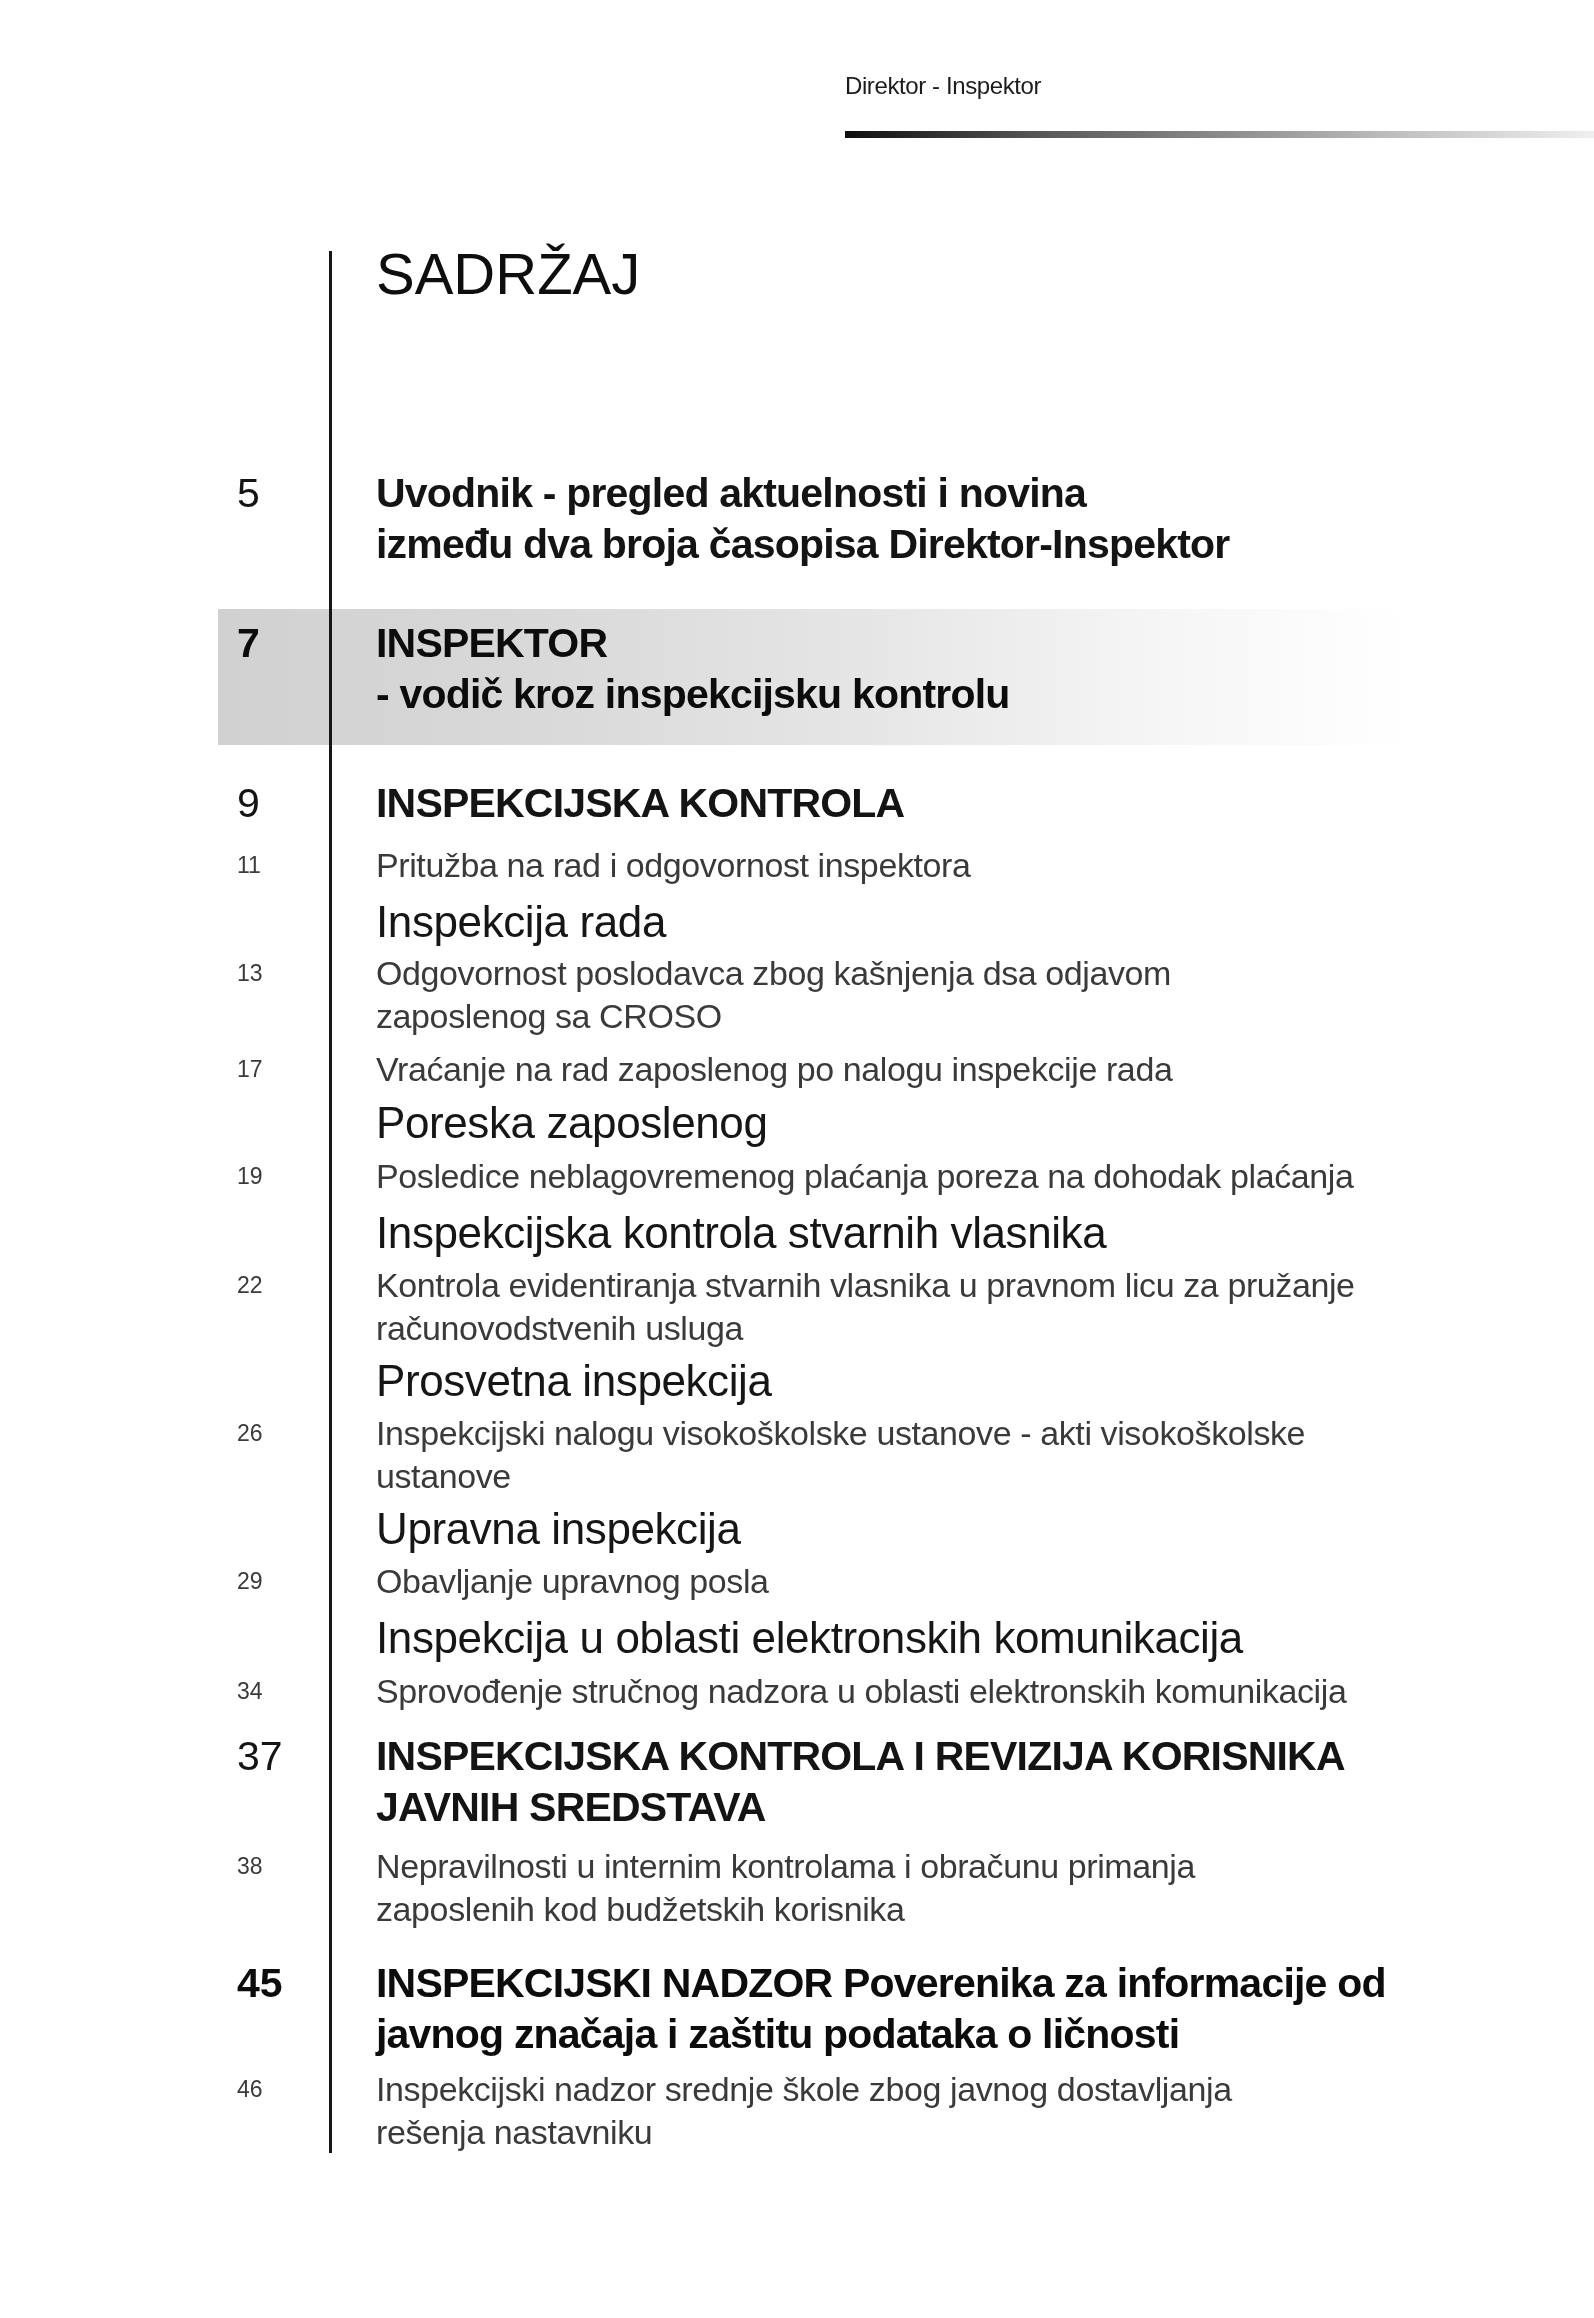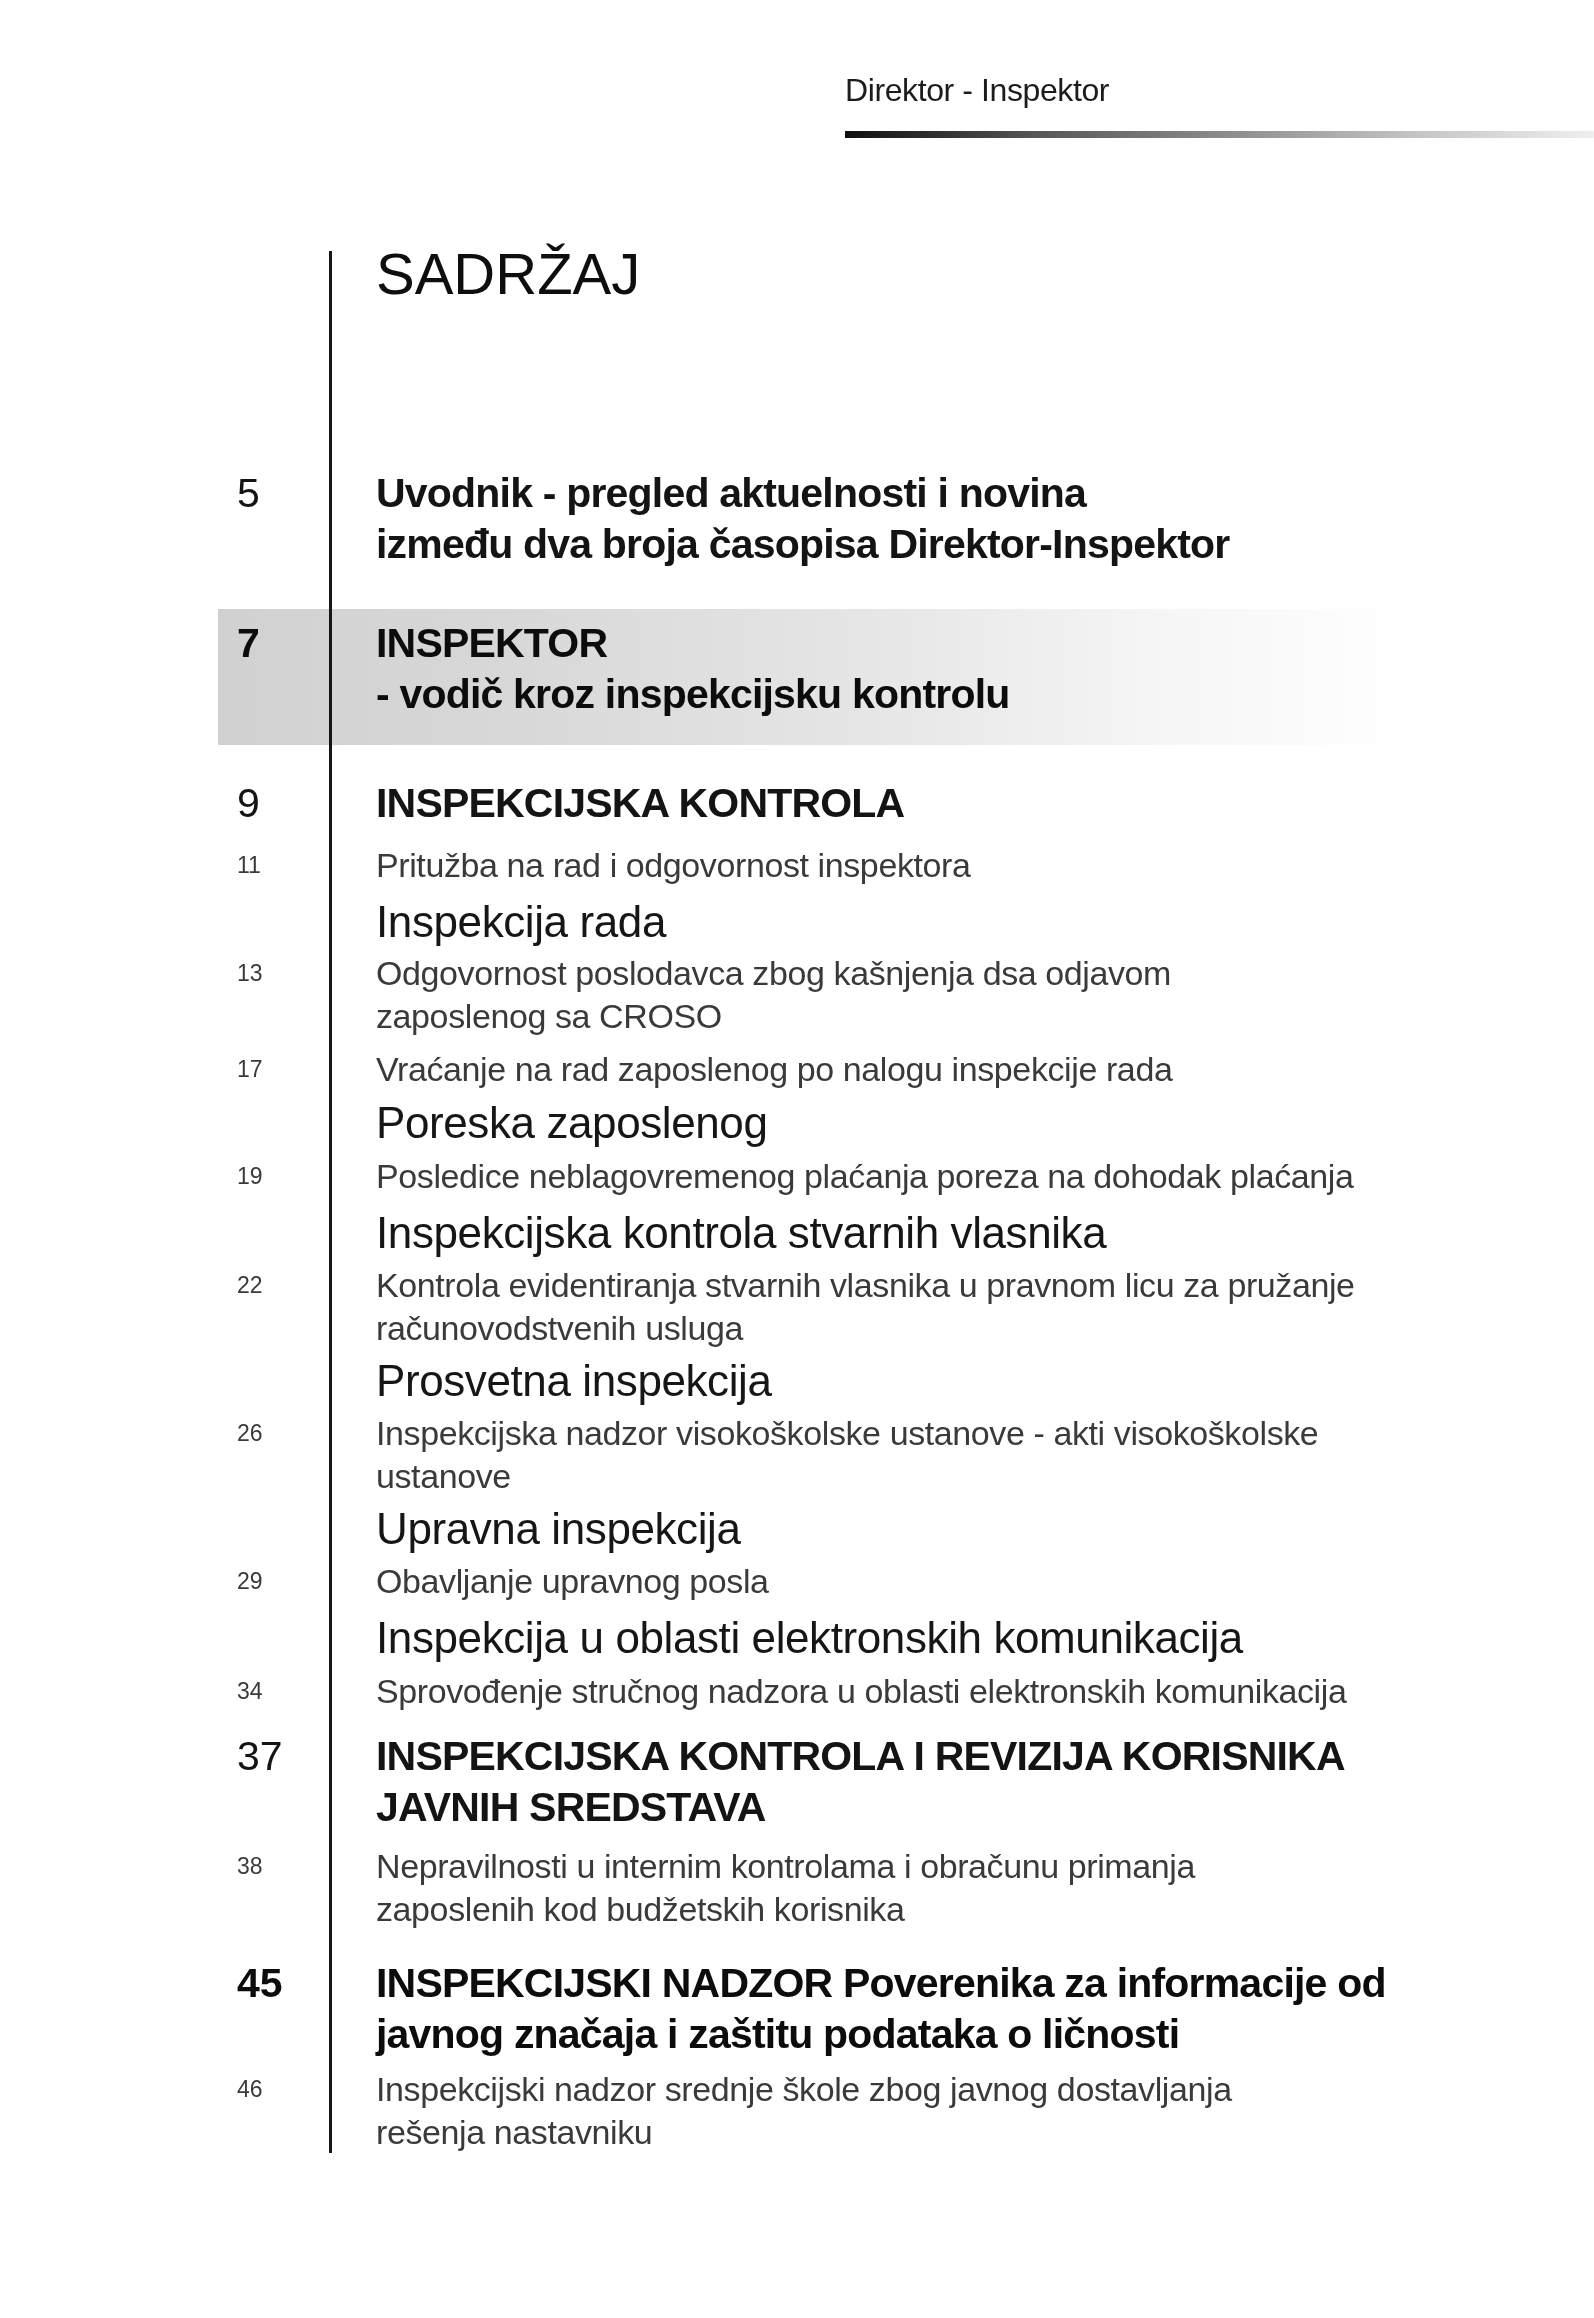--- a/index.html
+++ b/index.html
@@ -14,21 +14,21 @@
     height: 2319px;
     background: #ffffff;
     overflow: hidden;
   }
 
   
   .header-title {
     position: absolute;
     left: 845px;
     top: 72px;
-    font-size: 32px;
+    font-size: 24px;
     letter-spacing: -0.4px;
     font-weight: 400;
     color: #1c1c1c;
     white-space: nowrap;
   }
   .header-rule {
     position: absolute;
     left: 845px;
     top: 131px;
     width: 749px;
@@ -161,21 +161,21 @@
     <span class="title">Kontrola evidentiranja stvarnih vlasnika u pravnom licu za pružanje
 računovodstvenih usluga</span>
   </div>
 
   <div class="toc-row subheading" style="top:1359px">
     <span class="title">Prosvetna inspekcija</span>
   </div>
 
   <div class="toc-row minor" style="top:1412px">
     <span class="num">26</span>
-    <span class="title">Inspekcijska nadzor visokoškolske ustanove - akti visokoškolske
+    <span class="title">Inspekcijski nalogu visokoškolske ustanove - akti visokoškolske
 ustanove</span>
   </div>
 
   <div class="toc-row subheading" style="top:1507px">
     <span class="title">Upravna inspekcija</span>
   </div>
 
   <div class="toc-row minor" style="top:1560px">
     <span class="num">29</span>
     <span class="title">Obavljanje upravnog posla</span>

